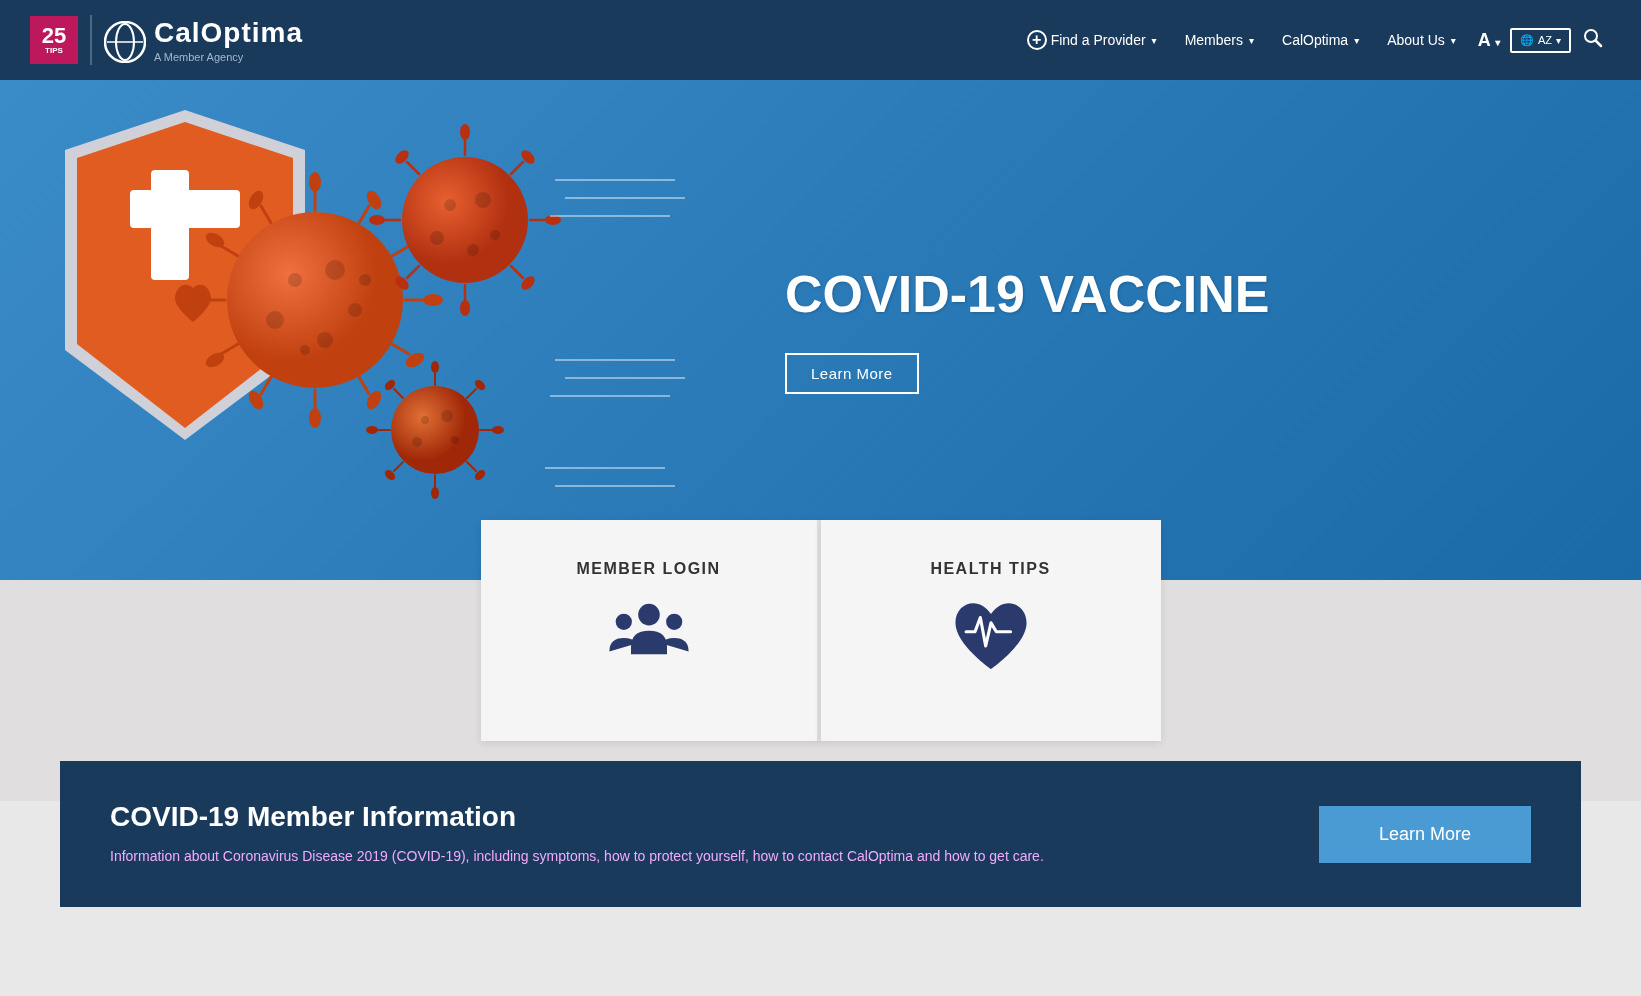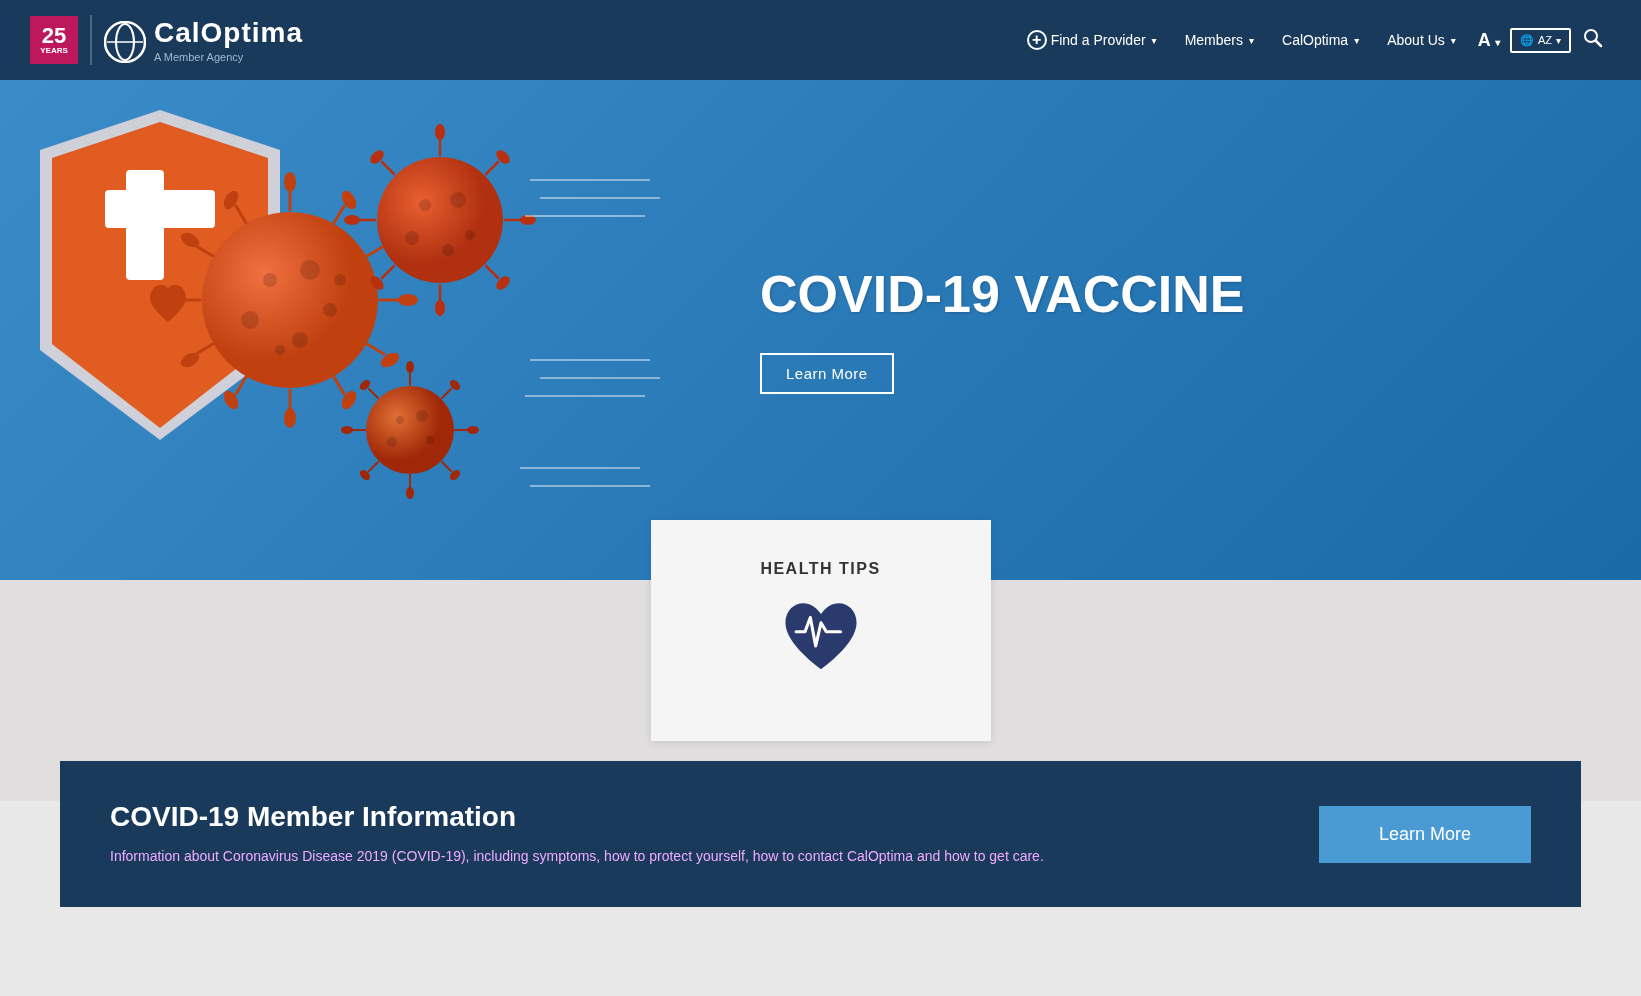--- a/index.html
+++ b/index.html
@@ -114,20 +114,21 @@
     }
 
     
     .hero {
       background: linear-gradient(135deg, #3a8cc8 0%, #2a7ab8 50%, #1a6aa8 100%);
       height: 500px;
       position: relative;
       overflow: hidden;
       display: flex;
       align-items: center;
+      padding-left: 25px;
     }
     .hero-illustration {
       width: 680px;
       height: 500px;
       position: relative;
       flex-shrink: 0;
     }
 
     .hero-content {
       flex: 1;
@@ -236,21 +237,21 @@
       font-weight: 500;
     }
   </style>
 </head>
 <body>
 
 <header class="header">
   <div class="logo-area">
     <div class="logo-badge">
       <span class="years-num">25</span>
-      <span class="years-text">YEARS</span>
+      <span class="years-text">TIPS</span>
     </div>
     <div class="logo-divider"></div>
     <div class="logo-main">
       <svg width="42" height="42" viewBox="0 0 42 42">
         <circle cx="21" cy="21" r="20" fill="none" stroke="white" stroke-width="2.5"></circle>
         <ellipse cx="21" cy="21" rx="9" ry="18" fill="none" stroke="white" stroke-width="2"></ellipse>
         <line x1="3" y1="21" x2="39" y2="21" stroke="white" stroke-width="1.5"></line>
       </svg>
       <div class="logo-text">
         <span class="logo-brand">CalOptima</span>
@@ -424,20 +425,34 @@
   <div class="hero-content">
     <h1 class="hero-title">
       <span>COVID-19 VACCINE</span><br>
     </h1>
     <button class="hero-btn">Learn More</button>
   </div>
 </section>
 
 <section class="quick-links">
 
+  <div class="quick-link-card">
+    <span class="quick-link-title">MEMBER LOGIN</span>
+    <div class="quick-link-icon icon-members">
+      <svg viewBox="0 0 100 80" fill="#2a3a6c">
+
+        <circle cx="50" cy="14" r="12"></circle>
+        <path d="M30,50 Q30,32 50,32 Q70,32 70,50 L70,58 L30,58 Z"></path>
+        <circle cx="22" cy="22" r="9"></circle>
+        <path d="M6,55 Q6,40 22,40 Q32,40 36,46"></path>
+        <circle cx="78" cy="22" r="9"></circle>
+        <path d="M94,55 Q94,40 78,40 Q68,40 64,46"></path>
+      </svg>
+    </div>
+  </div>
 
 
   <div class="quick-link-card">
     <span class="quick-link-title">HEALTH TIPS</span>
     <div class="quick-link-icon icon-health">
       <svg viewBox="0 0 100 90" fill="#2a3a6c">
 
         <path d="M50,80 C50,80 10,52 10,28 C10,14 20,6 30,6 C38,6 44,10 50,18 C56,10 62,6 70,6 C80,6 90,14 90,28 C90,52 50,80 50,80 Z"></path>
 
         <polyline points="22,38 32,38 38,22 44,54 50,28 56,38 62,38 72,38" fill="none" stroke="white" stroke-width="3.5" stroke-linecap="round" stroke-linejoin="round"></polyline>

